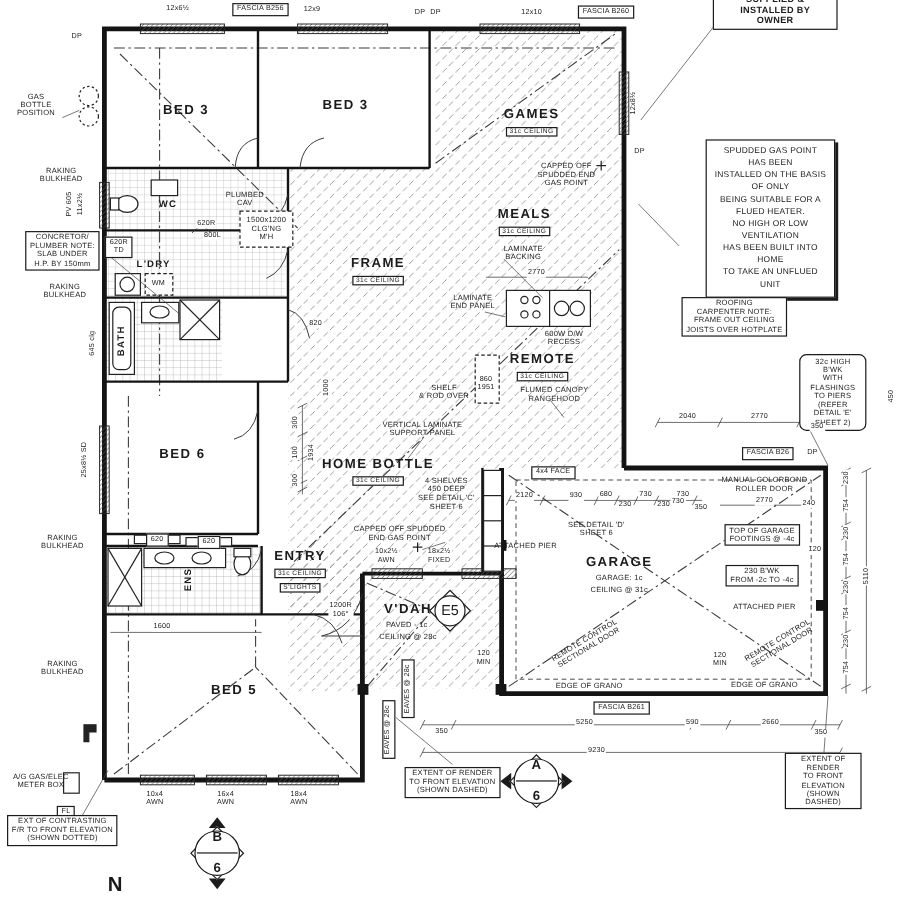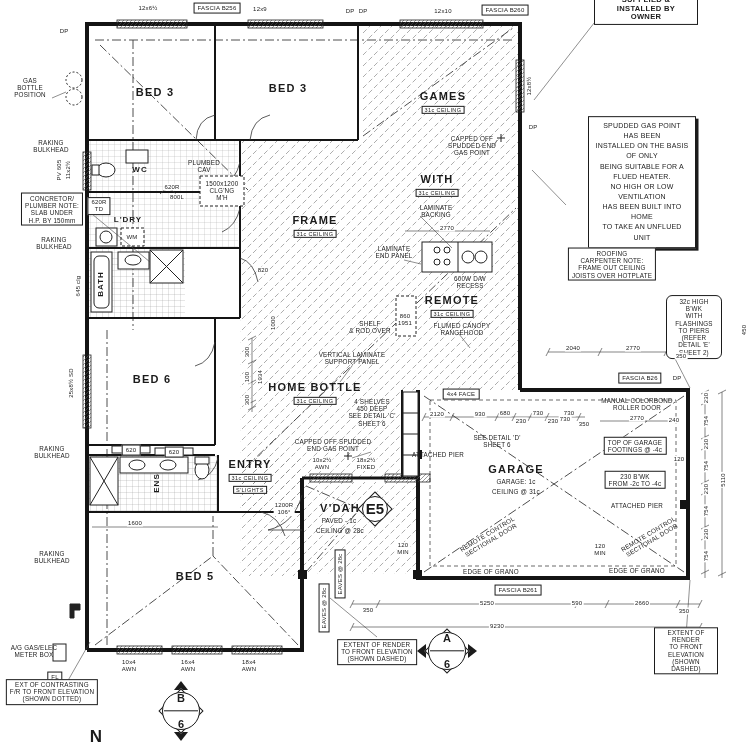--- a/index.html
+++ b/index.html
@@ -38,21 +38,21 @@
   .tri.u{top:-8px;left:50%;transform:translateX(-50%);border-left:7px solid transparent;
          border-right:7px solid transparent;border-bottom:9px solid #1b1b1b;}
   .tri.d{bottom:-8px;left:50%;transform:translateX(-50%);border-left:7px solid transparent;
          border-right:7px solid transparent;border-top:9px solid #1b1b1b;}
   .e5{position:absolute;width:34px;height:34px;transform:translate(-50%,-50%);}
   .e5 .diam{position:absolute;left:50%;top:50%;width:23px;height:23px;border:1px solid #1b1b1b;
             background:#fff;transform:translate(-50%,-50%) rotate(45deg);}
   .e5 .circ{position:absolute;left:50%;top:50%;width:24px;height:24px;border:1.4px solid #1b1b1b;
             border-radius:50%;background:#fff;transform:translate(-50%,-50%);}
   .e5 .lt{position:absolute;width:100%;text-align:center;top:50%;transform:translateY(-52%);
-          font-size:15px;font-weight:bold;}
+          font-size:12px;font-weight:normal;}
 </style>
 </head>
 <body>
 
 <div class="plan">
 
 <svg class="lines" width="750" height="750" viewBox="0 0 750 750">
   <defs>
     <pattern id="hatch" width="11" height="11" patternUnits="userSpaceOnUse">
       <line x1="0" y1="11" x2="11" y2="0" stroke="#8a8a8a" stroke-width="0.7" stroke-dasharray="5,3"></line>
@@ -285,21 +285,21 @@
 <div class="lb dim v" style="left:529px;top:86px">12x8½</div>
 <div class="lb dim" style="left:533px;top:127px">DP</div>
 <div class="lb dim v" style="left:744px;top:330px">450</div>
 
 <div class="lb room" style="left:155px;top:92px">BED 3</div>
 <div class="lb room" style="left:288px;top:88px">BED 3</div>
 <div class="lb room" style="left:443px;top:96px">GAMES</div>
 <div class="lb sub" style="left:443px;top:110px">31c CEILING</div>
 <div class="lb rsm" style="left:140px;top:170px">WC</div>
 <div class="lb rsm" style="left:128px;top:220px">L'DRY</div>
-<div class="lb room" style="left:437px;top:179px">WITH</div>
+<div class="lb room" style="left:437px;top:179px">MEALS</div>
 <div class="lb sub" style="left:437px;top:193px">31c CEILING</div>
 <div class="lb room" style="left:315px;top:220px">FRAME</div>
 <div class="lb sub" style="left:315px;top:234px">31c CEILING</div>
 <div class="lb room" style="left:452px;top:300px">REMOTE</div>
 <div class="lb sub" style="left:452px;top:314px">31c CEILING</div>
 <div class="lb room" style="left:315px;top:387px">HOME BOTTLE</div>
 <div class="lb sub" style="left:315px;top:401px">31c CEILING</div>
 <div class="lb room" style="left:152px;top:379px">BED 6</div>
 <div class="lb room" style="left:250px;top:464px">ENTRY</div>
 <div class="lb sub" style="left:250px;top:478px">31c CEILING</div>

